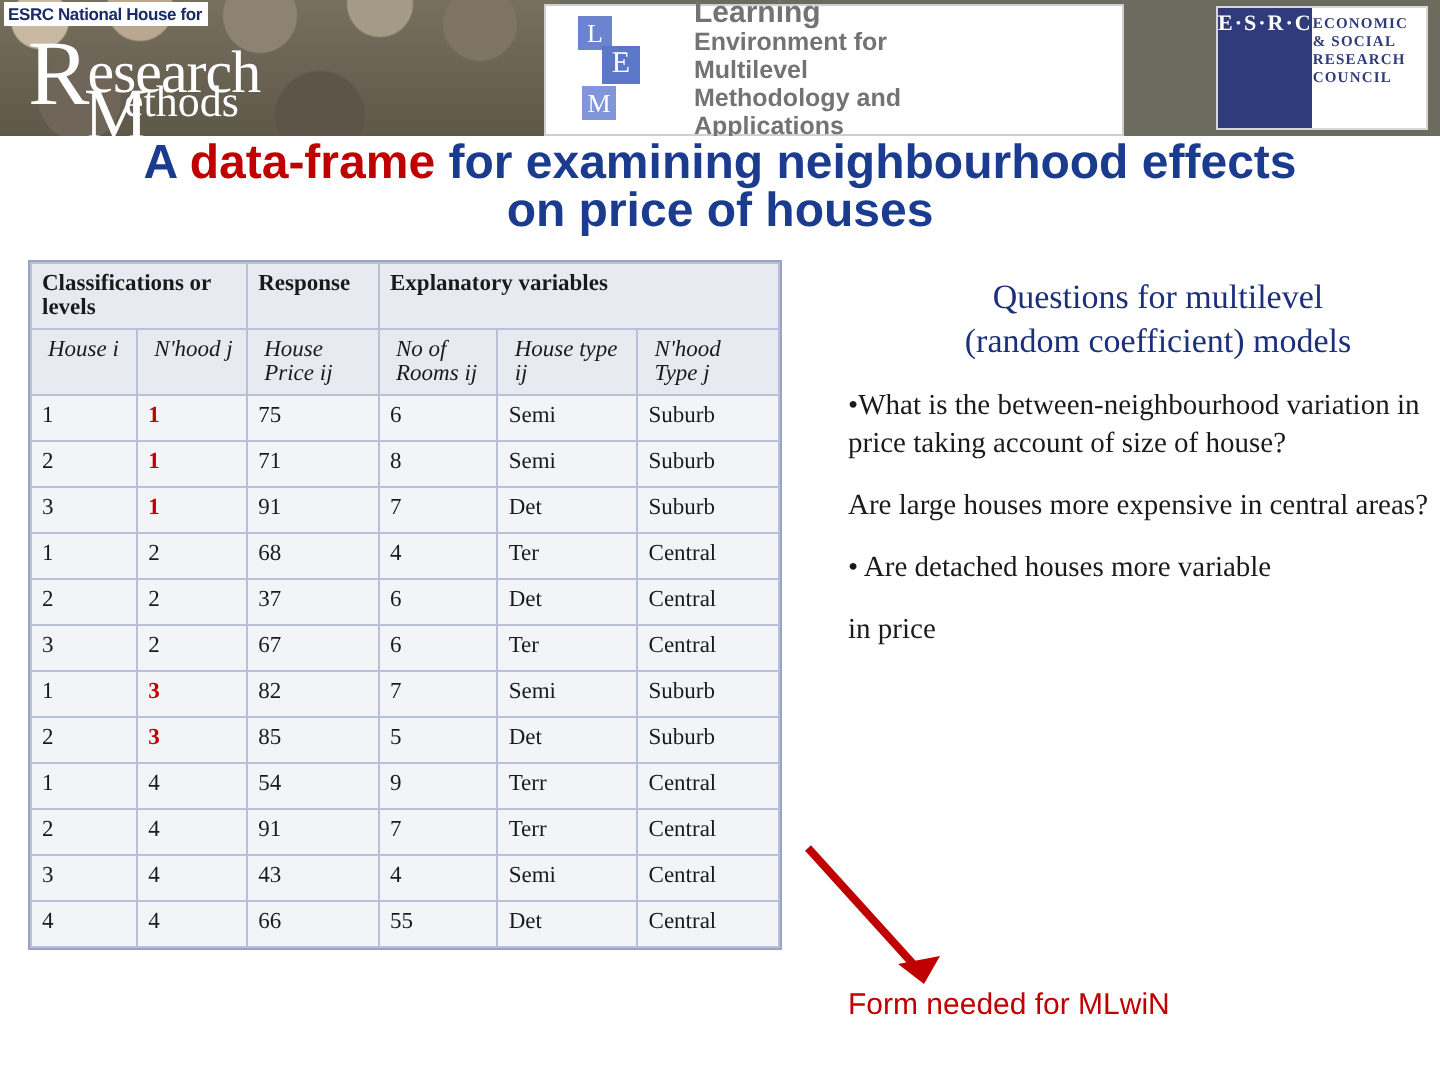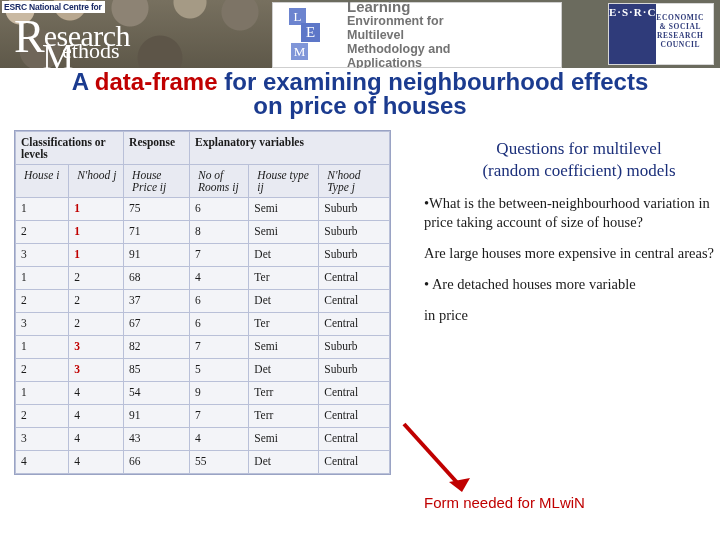--- a/index.html
+++ b/index.html
@@ -135,22 +135,21 @@
     text-align: center;
     padding: 2px 0 1px 0;
     font-weight: bold;
   }
   .esrc-right .band-body {
     color: #2f3b7a;
     font-family: "Liberation Serif", serif;
     font-size: 7.5px;
     letter-spacing: 0.6px;
     line-height: 9px;
-    text-align: center;
-    padding-top: 9px;
+    padding-top: 3px;
     font-weight: bold;
   }
   .esrc-right .band-bottom {
     margin-top: auto;
     background: #2f3b7a;
     height: 10px;
   }
 
   
   .title {
@@ -250,21 +249,21 @@
     font-size: 15px;
     color: #c00000;
   }
 </style>
 </head>
 <body>
 
 <div class="header">
   <div class="header-photo"></div>
 
-  <div class="esrc-logo">ESRC National Centre for</div>
+  <div class="esrc-logo">ESRC National House for</div>
 
   <div class="rm-logo">
     <span class="big-r">R</span><span class="word1">esearch</span>
     <span class="big-m">M</span>
     <span class="sub">ethods</span>
   </div>
 
   <div class="lemma-box">
     <div class="lemma-tiles">
       <div class="tile t1">L</div>

